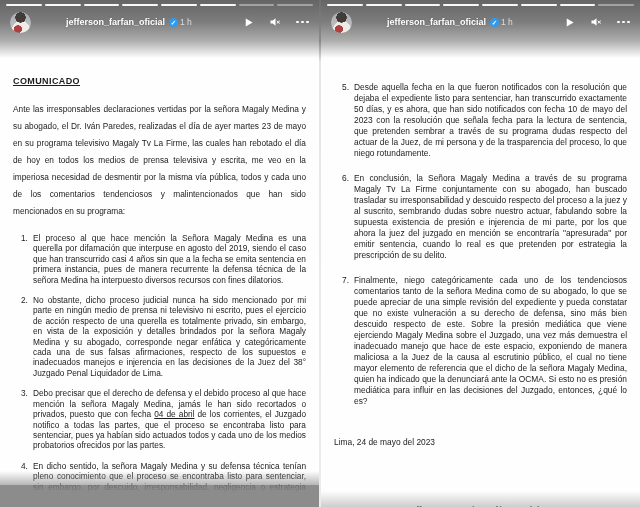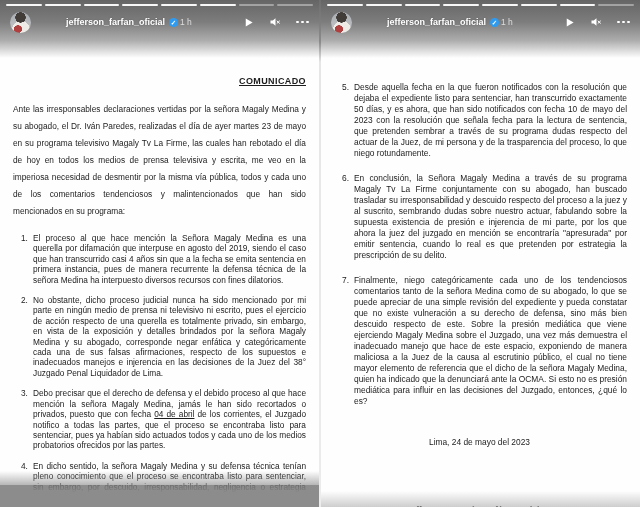--- a/index.html
+++ b/index.html
@@ -44,31 +44,31 @@
          text-shadow:0 0 2px rgba(0,0,0,.25);padding-left:28px;}
   .badge{width:9px;height:9px;margin-left:4px;border-radius:50%;background:#2e9bf0;
          color:#fff;font-size:6.5px;line-height:9px;text-align:center;font-weight:700;}
   .time{margin-left:2px;font-size:8.5px;color:rgba(255,255,255,.72);}
   .hicons{margin-left:auto;display:flex;align-items:center;gap:15px;}
   .hicon{display:flex;align-items:center;cursor:pointer;}
   .dots{display:flex;gap:2.5px;}
   .dots i{width:2.6px;height:2.6px;border-radius:50%;background:#fff;display:block;}
 
   
-  .doc-title{font-size:9px;font-weight:700;text-decoration:underline;text-align:right;
+  .doc-title{font-size:9px;font-weight:700;text-decoration:underline;text-align:left;
              letter-spacing:.4px;margin:0 0 15px 0;}
   .doc-intro{font-size:8.3px;line-height:17px;text-align:justify;margin:0 0 13px 0;}
   .doc-list{margin:0 0 0 8px;}
   .doc-item{display:flex;font-size:8.3px;line-height:10.4px;}
   .panel.left .doc-item{margin-bottom:10px;}
   .panel.right .doc-item{font-size:8.4px;line-height:11px;margin-bottom:14px;}
   .num{flex:0 0 12px;}
   .itext{flex:1;text-align:justify;}
   .u{text-decoration:underline;}
-  .date-line{font-size:8.4px;text-align:center;margin-top:30px;padding-right:2px;}
+  .date-line{font-size:8.4px;text-align:left;margin-top:30px;padding-right:2px;}
   .signature{font-size:8.6px;font-weight:700;text-align:center;margin-top:58px;}
 </style>
 </head>
 <body>
 
 <div class="canvas">
 
   <section class="panel left">
     <div class="page">
       <div class="page-inner">

